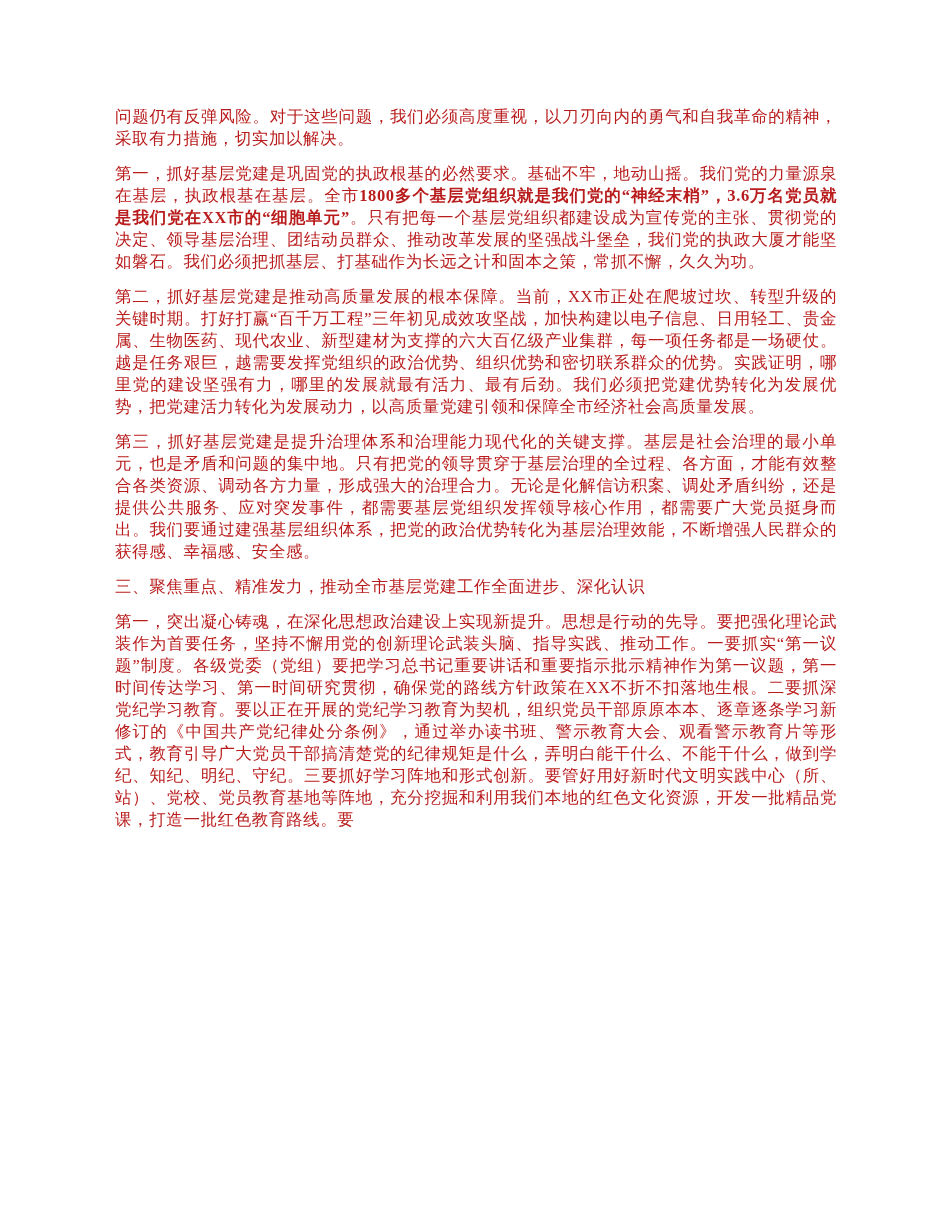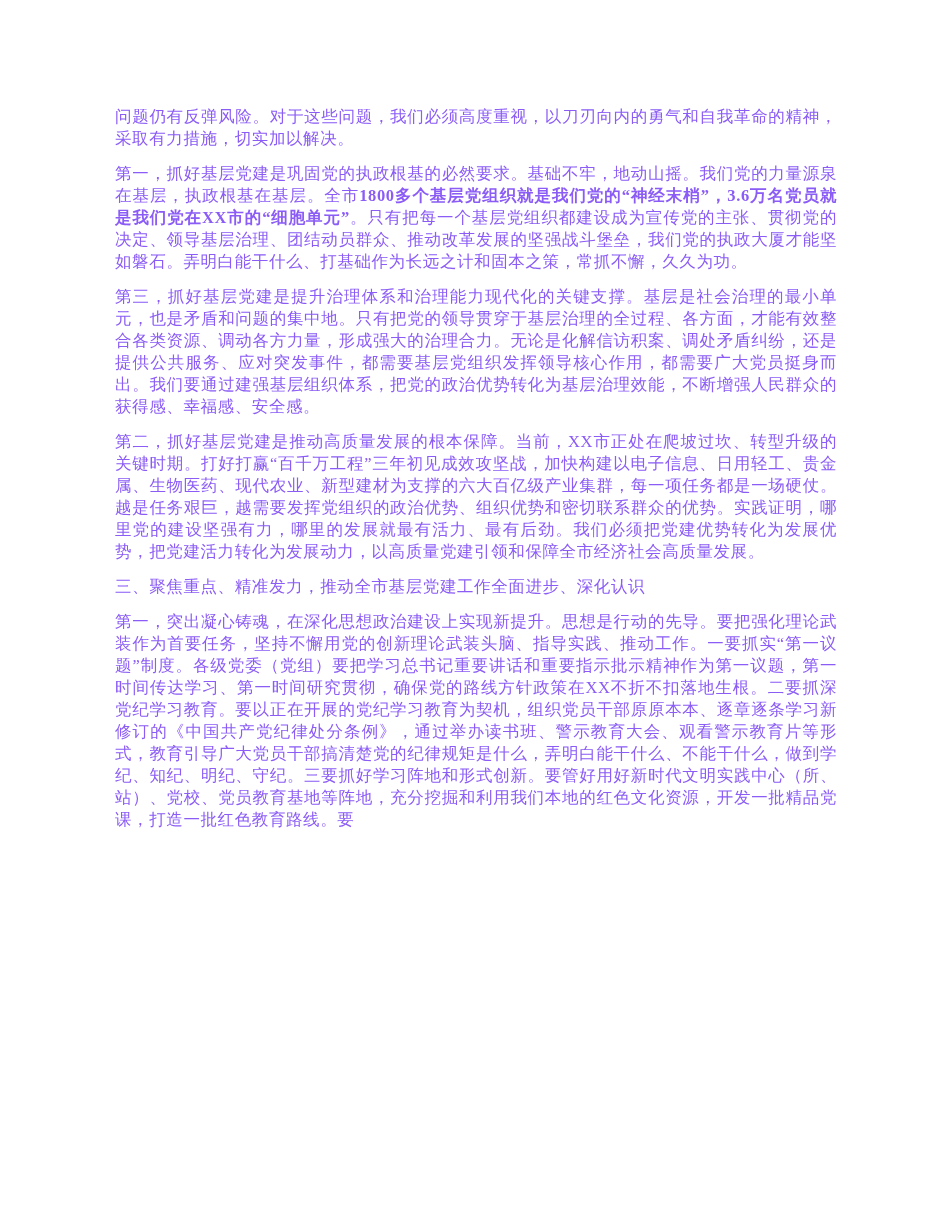--- a/index.html
+++ b/index.html
@@ -27,44 +27,44 @@
     color: #161616;
   }
   .para, .heading {
     margin: 0 0 13px 0;
     font-size: 16.5px;
     line-height: 22px;
     letter-spacing: 0.6px;
     text-align: justify;
     text-justify: inter-ideograph;
     font-weight: 400;
-    color: #8b5cf6;
+    color: #b91c1c;
     word-break: break-all;
   }
   .heading {
     font-weight: 400;
   }
   .run { font-weight: inherit; }
   .run.bold { font-weight: 700; }
 </style>
 </head>
 <body>
 
 <div class="page">
   <div class="doc">
 
     <p class="para"><span class="run">问题仍有反弹风险。对于这些问题，我们必须高度重视，以刀刃向内的勇气和自我革命的精神，采取有力措施，切实加以解决。</span></p>
 
 
 
-    <p class="para"><span class="run">第一，抓好基层党建是巩固党的执政根基的必然要求。基础不牢，地动山摇。我们党的力量源泉在基层，执政根基在基层。全市</span><span class="run bold">1800多个基层党组织就是我们党的“神经末梢”，3.6万名党员就是我们党在XX市的“细胞单元”</span><span class="run">。只有把每一个基层党组织都建设成为宣传党的主张、贯彻党的决定、领导基层治理、团结动员群众、推动改革发展的坚强战斗堡垒，我们党的执政大厦才能坚如磐石。弄明白能干什么、打基础作为长远之计和固本之策，常抓不懈，久久为功。</span></p>
+    <p class="para"><span class="run">第一，抓好基层党建是巩固党的执政根基的必然要求。基础不牢，地动山摇。我们党的力量源泉在基层，执政根基在基层。全市</span><span class="run bold">1800多个基层党组织就是我们党的“神经末梢”，3.6万名党员就是我们党在XX市的“细胞单元”</span><span class="run">。只有把每一个基层党组织都建设成为宣传党的主张、贯彻党的决定、领导基层治理、团结动员群众、推动改革发展的坚强战斗堡垒，我们党的执政大厦才能坚如磐石。我们必须把抓基层、打基础作为长远之计和固本之策，常抓不懈，久久为功。</span></p>
+
+    <p class="para"><span class="run">第二，抓好基层党建是推动高质量发展的根本保障。当前，XX市正处在爬坡过坎、转型升级的关键时期。打好打赢“百千万工程”三年初见成效攻坚战，加快构建以电子信息、日用轻工、贵金属、生物医药、现代农业、新型建材为支撑的六大百亿级产业集群，每一项任务都是一场硬仗。越是任务艰巨，越需要发挥党组织的政治优势、组织优势和密切联系群众的优势。实践证明，哪里党的建设坚强有力，哪里的发展就最有活力、最有后劲。我们必须把党建优势转化为发展优势，把党建活力转化为发展动力，以高质量党建引领和保障全市经济社会高质量发展。</span></p>
 
     <p class="para"><span class="run">第三，抓好基层党建是提升治理体系和治理能力现代化的关键支撑。基层是社会治理的最小单元，也是矛盾和问题的集中地。只有把党的领导贯穿于基层治理的全过程、各方面，才能有效整合各类资源、调动各方力量，形成强大的治理合力。无论是化解信访积案、调处矛盾纠纷，还是提供公共服务、应对突发事件，都需要基层党组织发挥领导核心作用，都需要广大党员挺身而出。我们要通过建强基层组织体系，把党的政治优势转化为基层治理效能，不断增强人民群众的获得感、幸福感、安全感。</span></p>
-
-    <p class="para"><span class="run">第二，抓好基层党建是推动高质量发展的根本保障。当前，XX市正处在爬坡过坎、转型升级的关键时期。打好打赢“百千万工程”三年初见成效攻坚战，加快构建以电子信息、日用轻工、贵金属、生物医药、现代农业、新型建材为支撑的六大百亿级产业集群，每一项任务都是一场硬仗。越是任务艰巨，越需要发挥党组织的政治优势、组织优势和密切联系群众的优势。实践证明，哪里党的建设坚强有力，哪里的发展就最有活力、最有后劲。我们必须把党建优势转化为发展优势，把党建活力转化为发展动力，以高质量党建引领和保障全市经济社会高质量发展。</span></p>
 
     <p class="heading"><span class="run">三、聚焦重点、精准发力，推动全市基层党建工作全面进步、深化认识</span></p>
 
 
     <p class="para"><span class="run">第一，突出凝心铸魂，在深化思想政治建设上实现新提升。思想是行动的先导。要把强化理论武装作为首要任务，坚持不懈用党的创新理论武装头脑、指导实践、推动工作。一要抓实“第一议题”制度。各级党委（党组）要把学习总书记重要讲话和重要指示批示精神作为第一议题，第一时间传达学习、第一时间研究贯彻，确保党的路线方针政策在XX不折不扣落地生根。二要抓深党纪学习教育。要以正在开展的党纪学习教育为契机，组织党员干部原原本本、逐章逐条学习新修订的《中国共产党纪律处分条例》，通过举办读书班、警示教育大会、观看警示教育片等形式，教育引导广大党员干部搞清楚党的纪律规矩是什么，弄明白能干什么、不能干什么，做到学纪、知纪、明纪、守纪。三要抓好学习阵地和形式创新。要管好用好新时代文明实践中心（所、站）、党校、党员教育基地等阵地，充分挖掘和利用我们本地的红色文化资源，开发一批精品党课，打造一批红色教育路线。要</span></p>
 
   </div>
 </div>
 
 </body></html>

